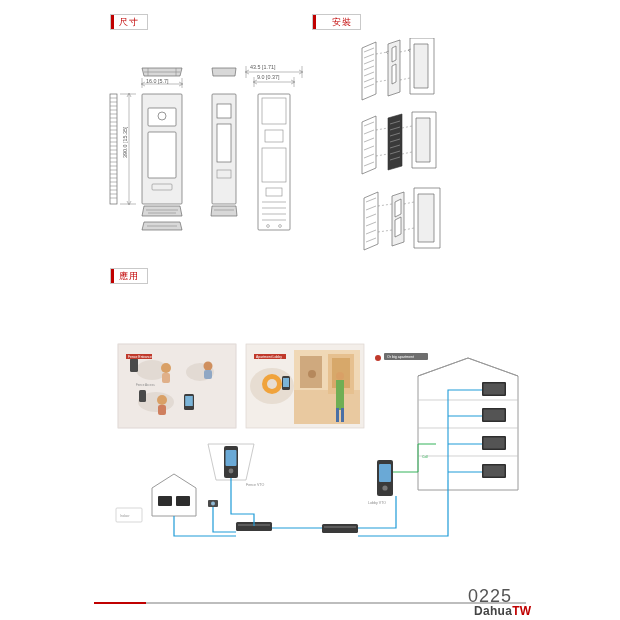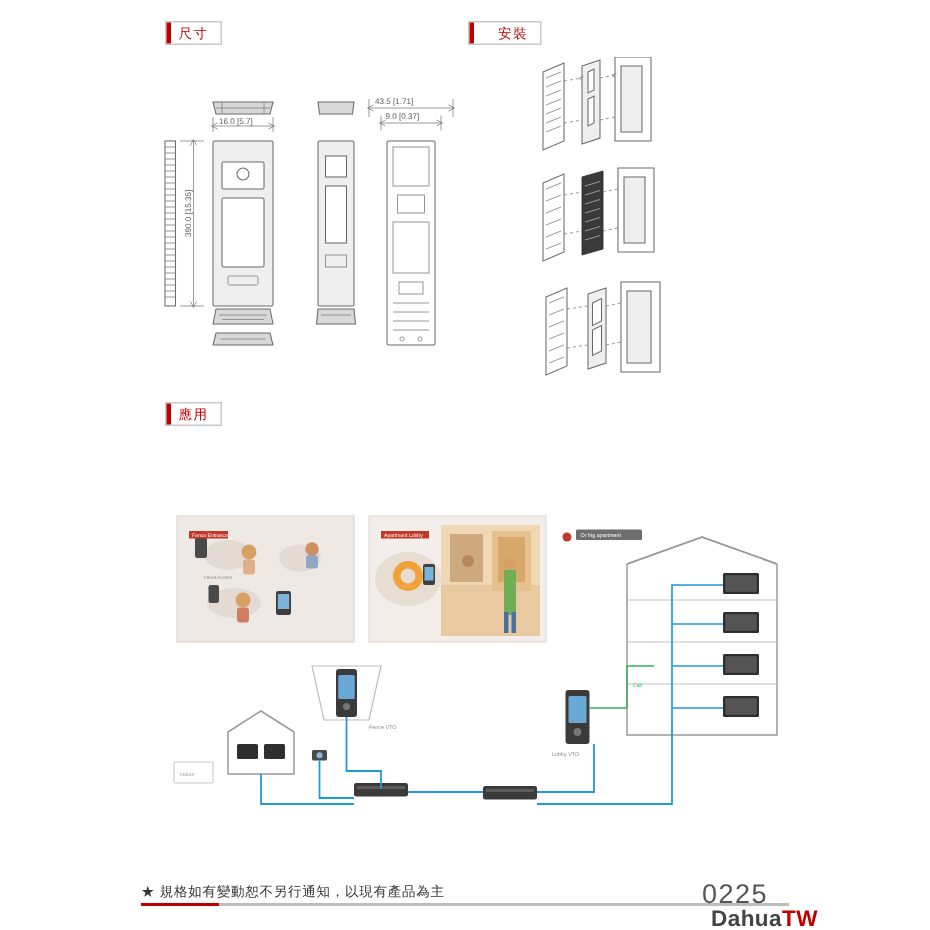--- a/index.html
+++ b/index.html
@@ -82,21 +82,21 @@
     left: 468px;
     top: 586px;
     font-size: 18px;
     color: #555;
     letter-spacing: 1px;
   }
   .brand {
     position: absolute;
     left: 474px;
     top: 604px;
-    font-size: 15px;
+    font-size: 12px;
     color: #444;
     letter-spacing: 0.3px;
     font-weight: bold;
   }
   .brand .tw { color: #c00000; }
 </style>
 </head>
 <body>
 
 <div class="page">
@@ -415,18 +415,17 @@
     <g fill="none" stroke="#1f9bd8" stroke-width="1.2">
       <path d="M78,176 L78,196 L140,196"></path>
       <path d="M176,188 L226,188"></path>
       <path d="M262,188 L300,188 L300,156"></path>
       <path d="M135,138 L135,174 L158,174 L158,186"></path>
       <path d="M117,167 L117,192 L140,192"></path>
       <path d="M352,140 L352,196 L262,196"></path>
     </g>
   </svg>
 
-  <div class="footnote">★ 規格如有變動恕不另行通知，以現有產品為主</div>
   <div class="footrule"></div>
   <div class="pagenum">0225</div>
   <div class="brand"><span>Dahua</span><span class="tw">TW</span></div>
 
 </div>
 
 </body></html>

